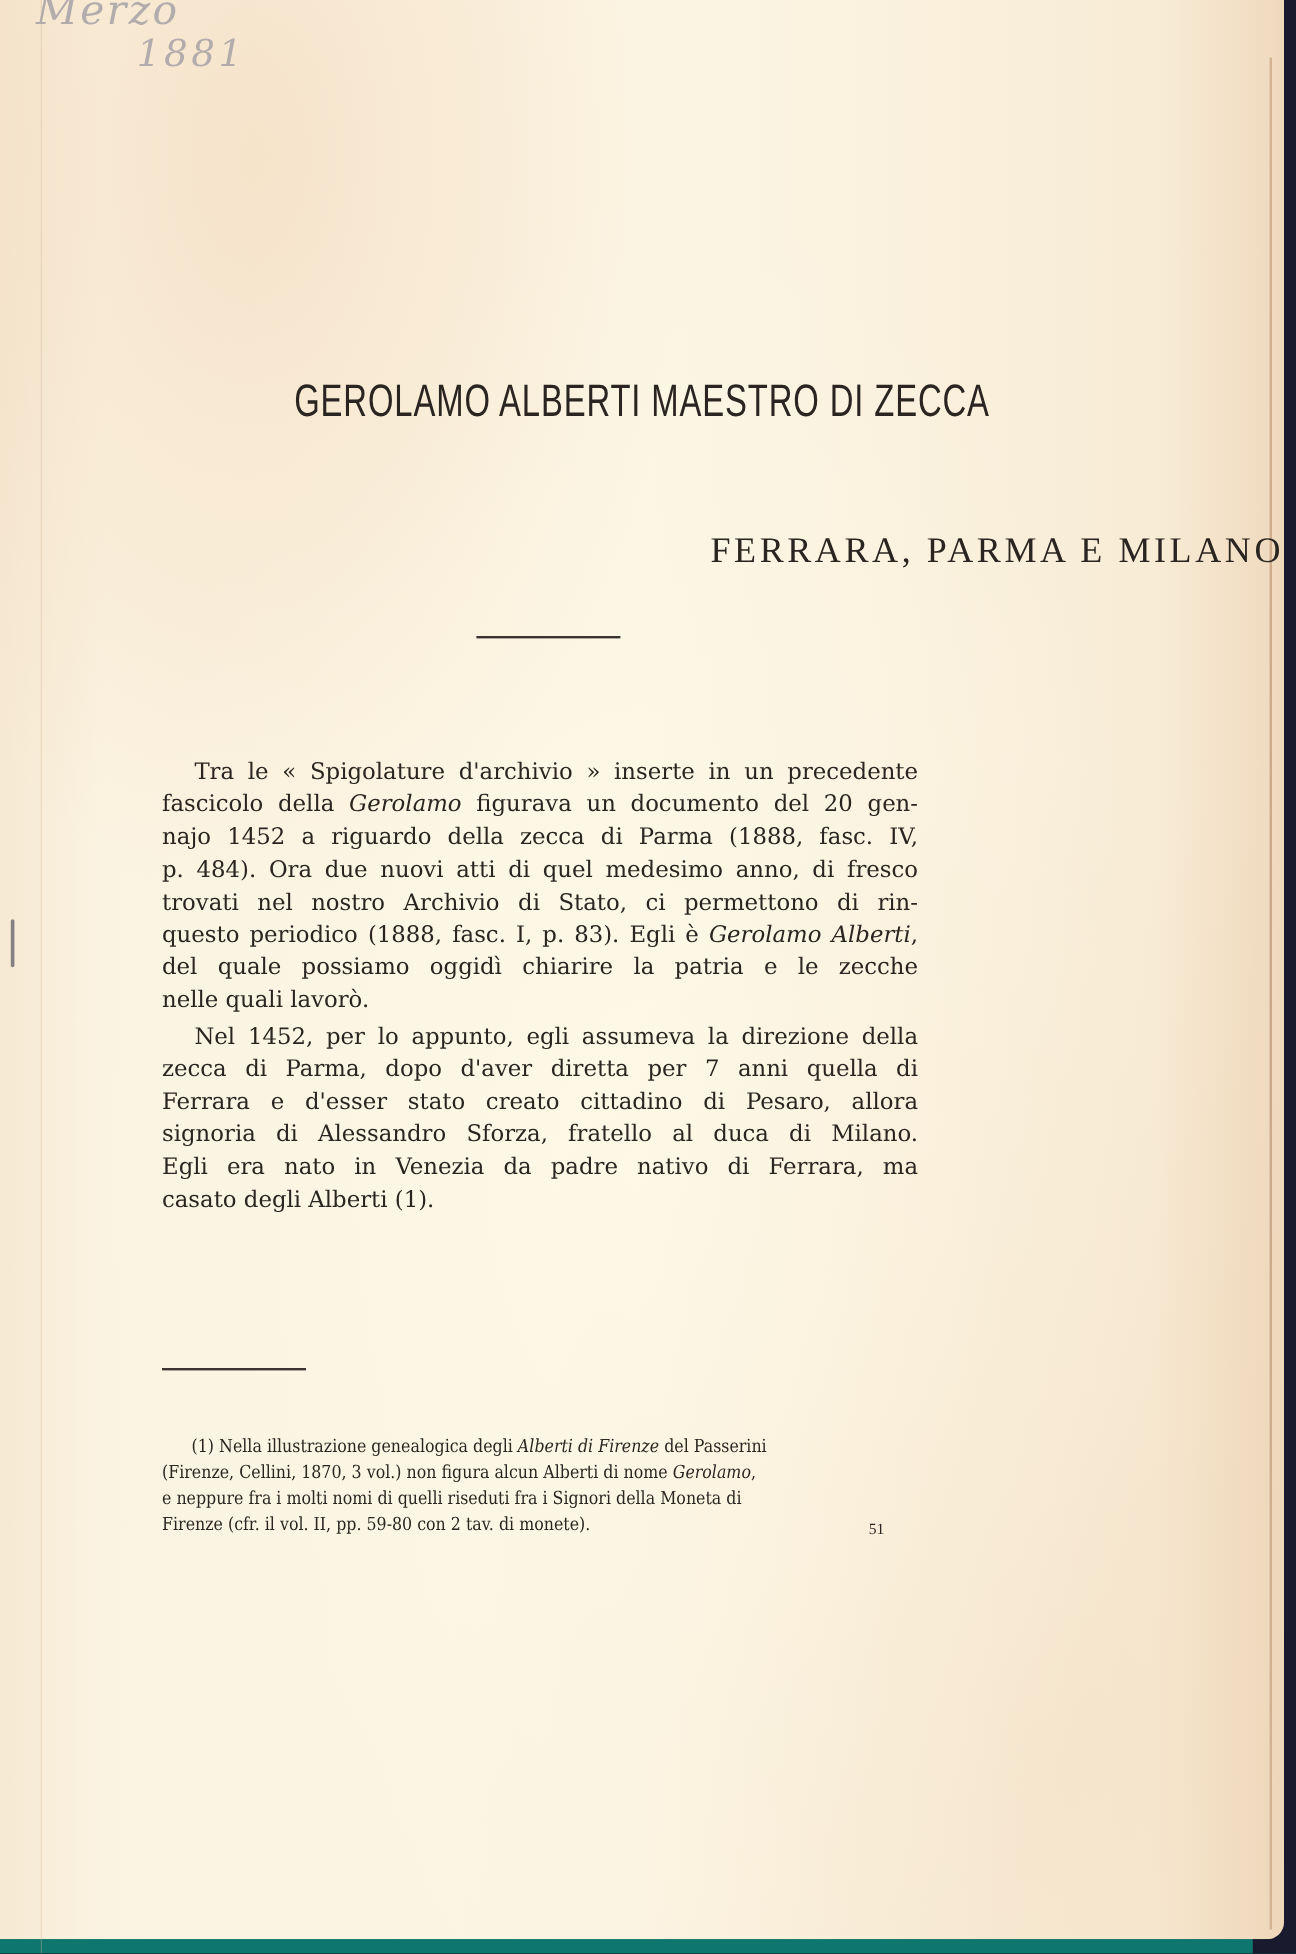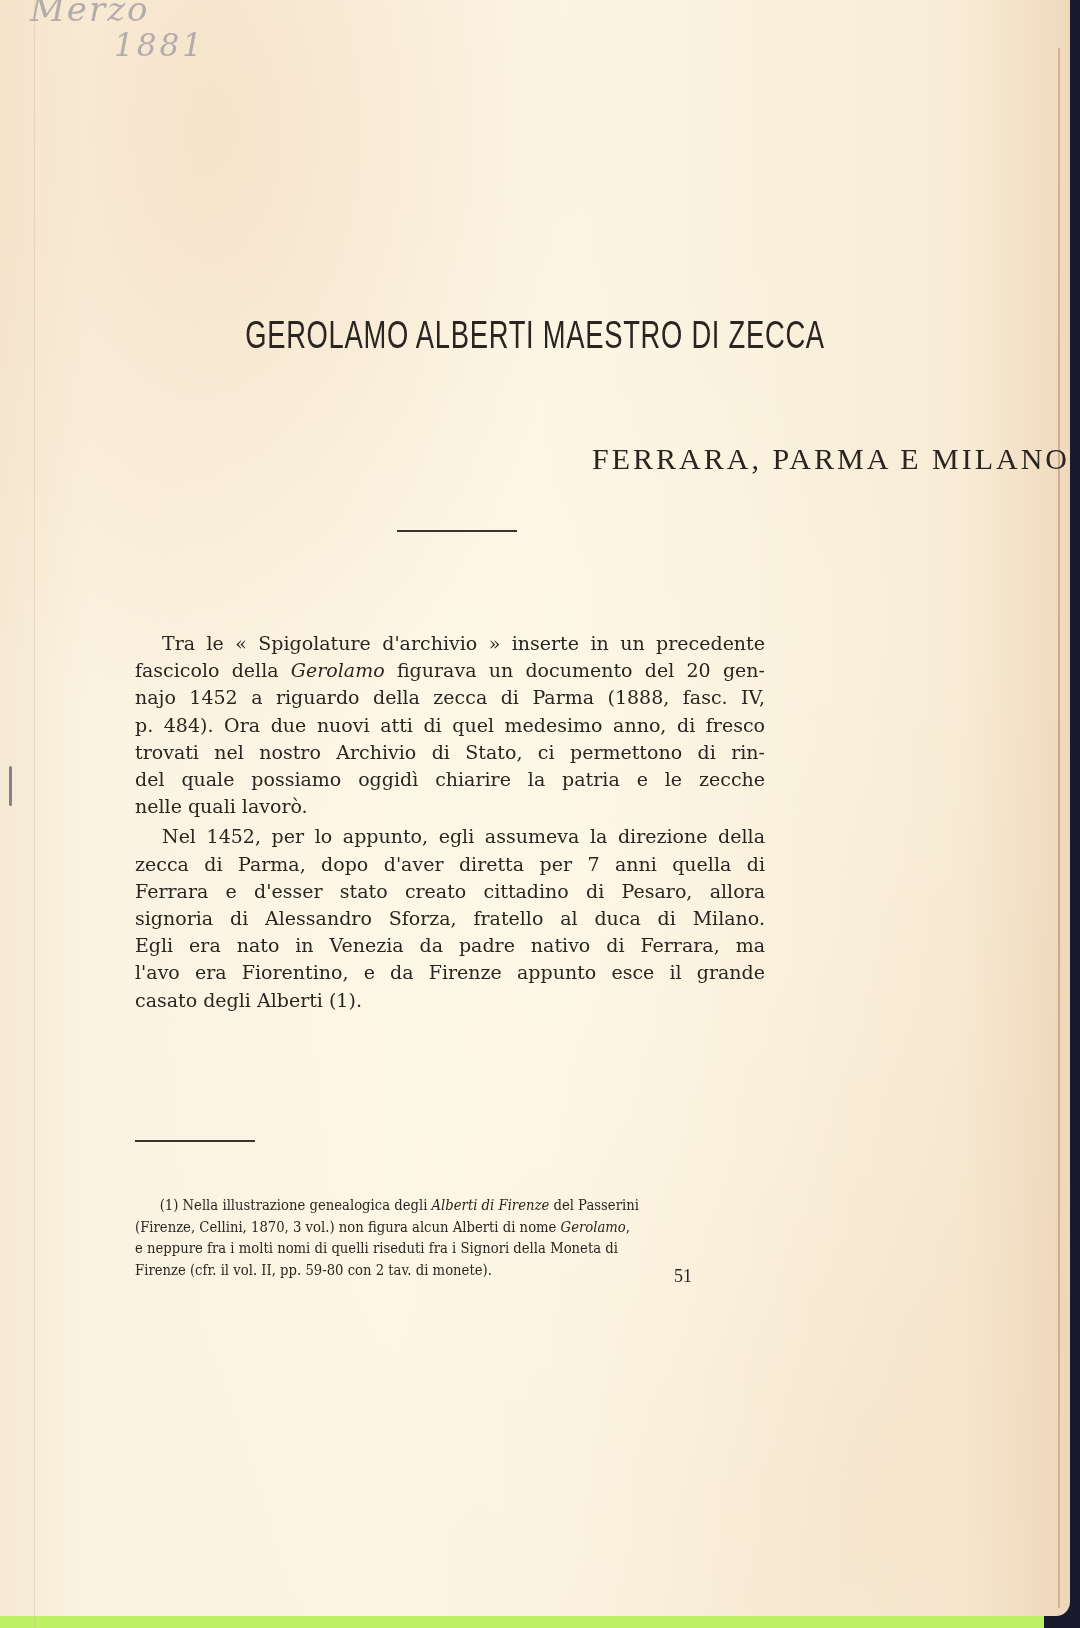--- a/index.html
+++ b/index.html
@@ -7,21 +7,21 @@
       padding: 0;
       width: 1080px;
       height: 1628px;
       overflow: hidden;
       background: #1a1a2e;
     }
     .scan {
       position: relative;
       width: 1044px;
       height: 1628px;
-      background: #bef264;
+      background: #0f766e;
     }
     .page {
       position: absolute;
       left: 0;
       top: 0;
       width: 1070px;
       height: 1616px;
       background:
         radial-gradient(ellipse at 20% 8%, rgba(226,170,120,0.22) 0%, rgba(226,170,120,0) 30%),
         radial-gradient(ellipse at 50% 60%, rgba(255,250,232,0.6) 0%, rgba(255,250,232,0) 60%),
@@ -151,24 +151,24 @@
       white-space: nowrap;
       font-family: "DejaVu Serif", serif;
       font-size: 15px;
       transform: scaleX(0.88);
       transform-origin: left;
       text-align: justify;
     }
     .footnote .fl.first { text-indent: 28px; }
     .page-num {
       position: absolute;
-      left: 674px;
+      left: 724px;
       top: 1266px;
       font-family: "Liberation Serif", serif;
-      font-size: 18px;
+      font-size: 13px;
     }
     i, em { font-style: italic; }
   </style>
 </head>
 <body>
 
 <div class="scan">
   <div class="page">
     <div class="left-fold"></div>
     <div class="page-edge"></div>
@@ -183,30 +183,30 @@
     <div class="title-2 ink">FERRARA, PARMA E MILANO</div>
     <div class="rule-title"></div>
 
     <div class="body ink">
       <div id="para1">
           <span class="line" style="text-indent: 27px;">Tra le « Spigolature d'archivio » inserte in un precedente</span>
           <span class="line">fascicolo della <i>Gerolamo</i> figurava un documento del 20 gen-</span>
           <span class="line">najo 1452 a riguardo della zecca di Parma (1888, fasc. IV,</span>
           <span class="line">p. 484). Ora due nuovi atti di quel medesimo anno, di fresco</span>
           <span class="line">trovati nel nostro Archivio di Stato, ci permettono di rin-</span>
+          <span class="line">questo periodico (1888, fasc. I, p. 83). Egli è <i>Gerolamo Alberti</i>,</span>
           <span class="line">del quale possiamo oggidì chiarire la patria e le zecche</span>
           <span class="line last">nelle quali lavorò.</span>
         </div>
       <div id="para2" style="margin-top: 3px;">
           <span class="line" style="text-indent: 27px;">Nel 1452, per lo appunto, egli assumeva la direzione della</span>
           <span class="line">zecca di Parma, dopo d'aver diretta per 7 anni quella di</span>
           <span class="line">Ferrara e d'esser stato creato cittadino di Pesaro, allora</span>
           <span class="line">signoria di Alessandro Sforza, fratello al duca di Milano.</span>
           <span class="line">Egli era nato in Venezia da padre nativo di Ferrara, ma</span>
-          <span class="line">l'avo era Fiorentino, e da Firenze appunto esce il grande</span>
           <span class="line last">casato degli Alberti (1).</span>
         </div>
     </div>
 
     <div class="fn-rule"></div>
     <div class="footnote ink" id="footnote">
         <span class="fl first">(1) Nella illustrazione genealogica degli <i>Alberti di Firenze</i> del Passerini</span>
         <span class="fl">(Firenze, Cellini, 1870, 3 vol.) non figura alcun Alberti di nome <i>Gerolamo</i>,</span>
         <span class="fl">e neppure fra i molti nomi di quelli riseduti fra i Signori della Moneta di</span>
         <span class="fl">Firenze (cfr. il vol. II, pp. 59-80 con 2 tav. di monete).</span>

